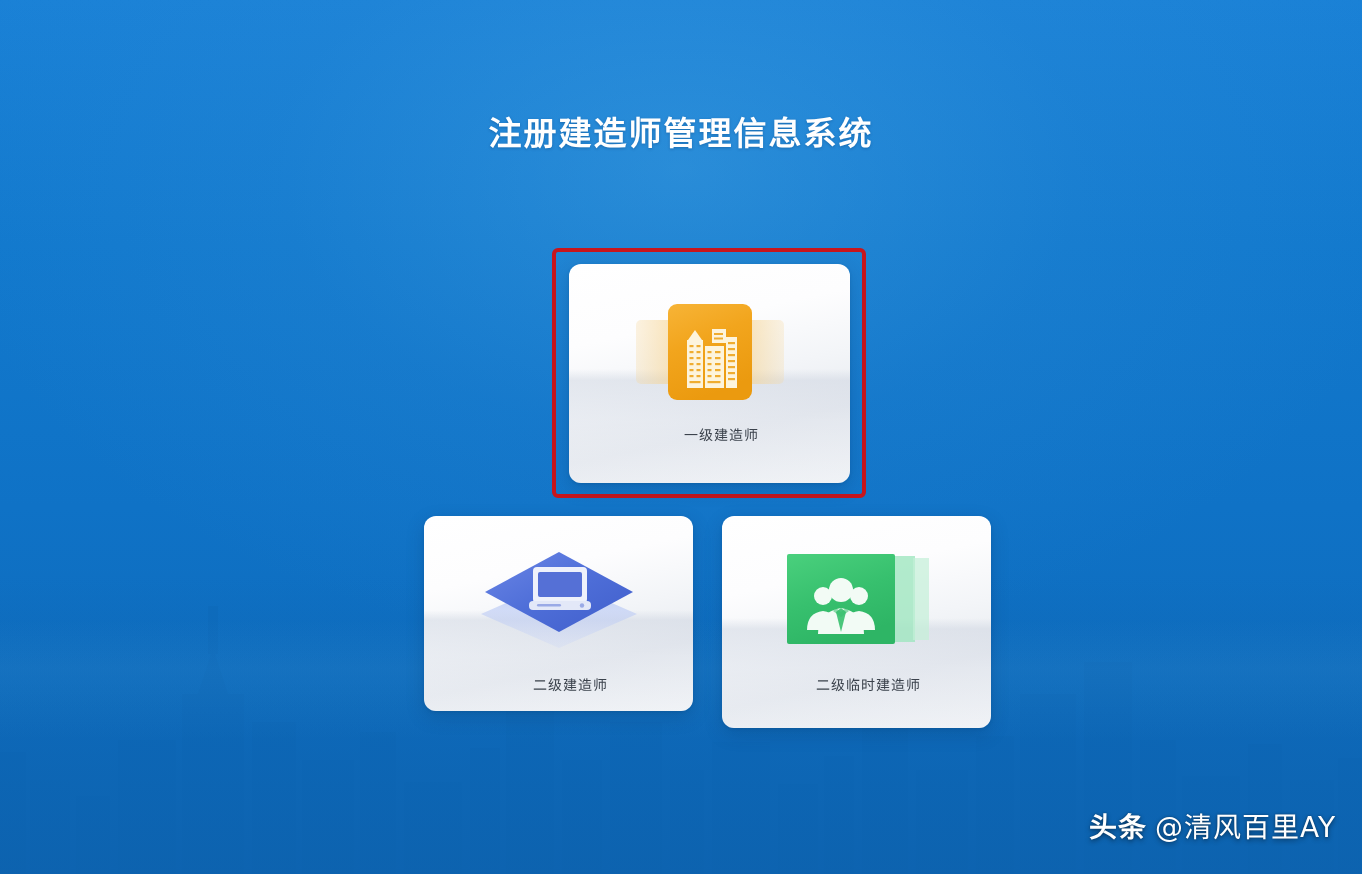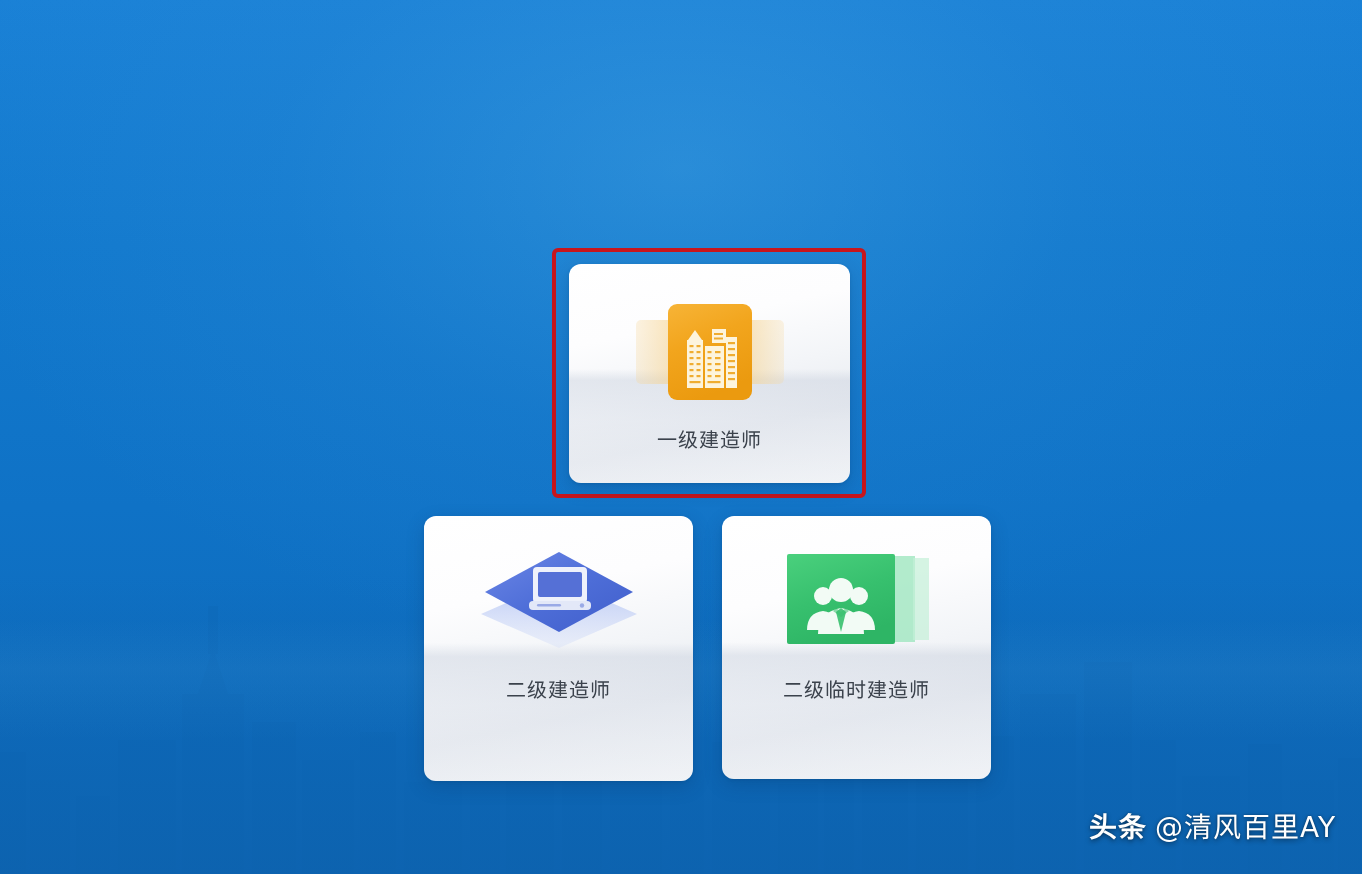--- a/index.html
+++ b/index.html
@@ -115,23 +115,24 @@
     display: flex;
     flex-direction: column;
     align-items: center;
   }
   .card-label {
     position: absolute;
     left: 0;
     width: 100%;
     text-align: center;
     color: #3b424c;
-    font-size: 20px;
+    font-size: 14px;
     letter-spacing: 1px;
     white-space: nowrap;
+    padding-left: 12px;
   }
 
   
   #selection-frame {
     position: absolute;
     left: 552px;
     top: 248px;
     width: 314px;
     height: 250px;
     border: 4px solid #c8151c;
@@ -147,30 +148,30 @@
     width: 281px;
     height: 219px;
   }
   #card-yijian .card-label { top: 160px; }
 
   
   #card-erjian {
     left: 424px;
     top: 516px;
     width: 269px;
-    height: 265px;
+    height: 195px;
   }
   #card-erjian .card-label { top: 158px; }
 
   
   #card-erjian-lin {
     left: 722px;
     top: 516px;
     width: 269px;
-    height: 263px;
+    height: 212px;
   }
   #card-erjian-lin .card-label { top: 158px; }
 
   
   .card-sheen {
     position: absolute;
     left: 0;
     top: 48%;
     width: 100%;
     height: 52%;
@@ -259,20 +260,21 @@
       <rect x="1140" y="196" width="36" height="134"></rect>
       <rect x="1182" y="232" width="58" height="98"></rect>
       <rect x="1248" y="200" width="34" height="130"></rect>
       <rect x="1290" y="236" width="44" height="94"></rect>
       <rect x="1338" y="214" width="24" height="116"></rect>
     </g>
   </svg>
   <div class="skyline-fade"></div>
   <div class="horizon"></div>
 
+  <div id="page-title">注册建造师管理信息系统</div>
 
   <div id="selection-frame"></div>
 
   <div class="card" id="card-yijian">
     <div class="card-inner">
       <div class="card-sheen"></div>
 
       <div class="icon-wrap" id="icon-buildings-wrap">
         <svg viewBox="0 0 196 112" width="196" height="112">
           <defs>

